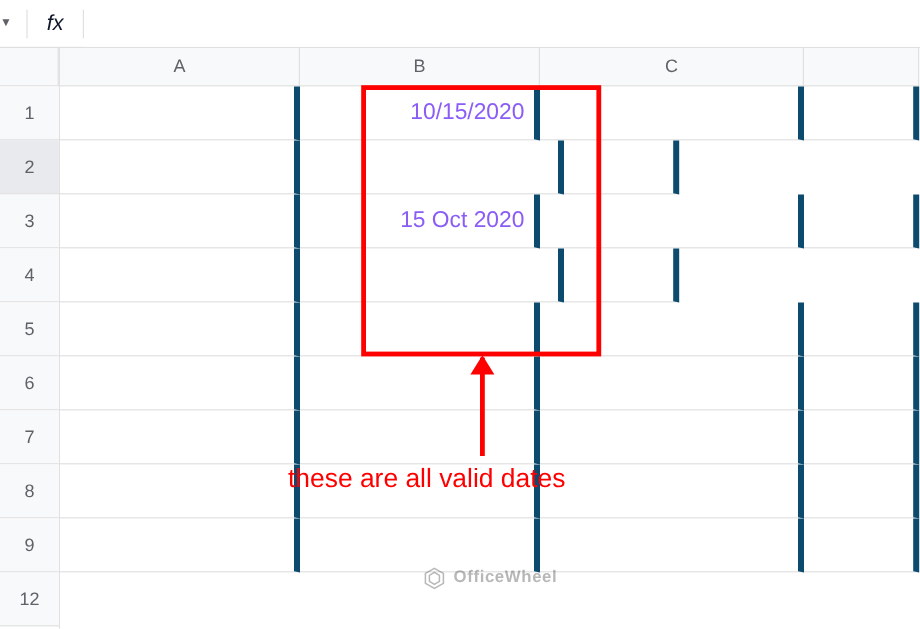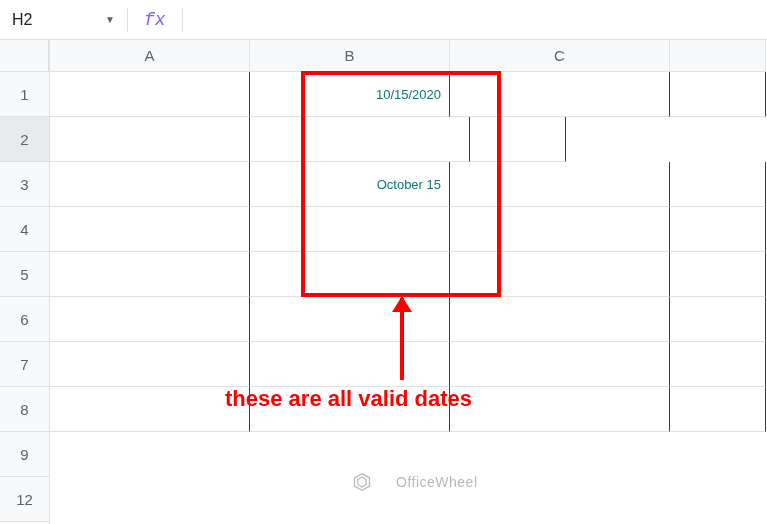--- a/index.html
+++ b/index.html
@@ -31,24 +31,24 @@
       background: transparent;
       height: 100%;
     }
     .dropdown-icon {
       color: #5f6368;
       font-size: 10px;
       padding-right: 12px;
     }
     .fx-label {
       font-style: italic;
-      color: #8b5cf6;
+      color: #0f172a;
       font-size: 18px;
       padding: 0 16px;
-      font-family: Liberation Mono, monospace;
+      font-family: Liberation Sans, sans-serif;
     }
     .divider-v {
       width: 1px;
       height: 24px;
       background: #e0e0e0;
     }
     .formula-input {
       flex: 1;
       border: none;
       height: 100%;
@@ -109,27 +109,27 @@
     .col-D { width: 96px; }
     .rows {
       display: flex;
       flex-direction: column;
     }
     .data-row {
       display: flex;
       height: 45px;
     }
     .cell {
-      border-right: 1px solid #0c4a6e;
+      border-right: 5px solid #0c4a6e;
       border-bottom: 1px solid #e0e0e0;
       display: flex;
       align-items: center;
       padding: 0 8px;
-      font-size: 13px;
-      color: #0f766e;
+      font-size: 19px;
+      color: #8b5cf6;
       justify-content: flex-end;
     }
     .annotation-box {
       position: absolute;
       top: 31px;
       left: 251px;
       width: 200px;
       height: 226px;
       border: 4px solid #ff0000;
       pointer-events: none;
@@ -150,52 +150,52 @@
       left: -8px;
       width: 0;
       height: 0;
       border-left: 10px solid transparent;
       border-right: 10px solid transparent;
       border-bottom: 16px solid #ff0000;
     }
     .annotation-text {
       position: absolute;
       top: 346px;
-      left: 175px;
+      left: 190px;
       color: #ff0000;
       font-size: 22px;
-      font-weight: bold;
+      font-weight: normal;
       pointer-events: none;
     }
     .watermark {
       position: absolute;
       top: 432px;
       left: 302px;
       display: flex;
-      align-items: center;
-      gap: 24px;
+      align-items: flex-start;
+      gap: 6px;
       opacity: 0.35;
       pointer-events: none;
+      font-weight: bold;
     }
     .watermark-icon {
       width: 20px;
       height: 20px;
     }
     .watermark-text {
       font-size: 14px;
       font-family: 'Segoe UI', Arial, sans-serif;
       color: #333;
       letter-spacing: 0.5px;
     }
   </style>
 </head>
 <body>
 
 <div class="formula-bar">
-  <input class="name-box" value="H2" style="">
   <span class="dropdown-icon">▼</span>
   <div class="divider-v"></div>
   <span class="fx-label">fx</span>
   <div class="divider-v"></div>
   <input class="formula-input" value="" style="">
 </div>
 
 <div class="sheet">
   <div class="row-headers">
     <div class="corner"></div>
@@ -224,21 +224,26 @@
         <div class="cell col-C"></div>
         <div class="cell col-D"></div>
       </div>
       <div class="data-row">
         <div class="cell col-A"></div>
         <div class="cell col-C"></div>
         <div class="cell col-D"></div>
       </div>
       <div class="data-row">
         <div class="cell col-A"></div>
-        <div class="cell col-B">October 15</div>
+        <div class="cell col-B">15 Oct 2020</div>
+        <div class="cell col-C"></div>
+        <div class="cell col-D"></div>
+      </div>
+      <div class="data-row">
+        <div class="cell col-A"></div>
         <div class="cell col-C"></div>
         <div class="cell col-D"></div>
       </div>
       <div class="data-row">
         <div class="cell col-A"></div>
         <div class="cell col-B"></div>
         <div class="cell col-C"></div>
         <div class="cell col-D"></div>
       </div>
       <div class="data-row">

